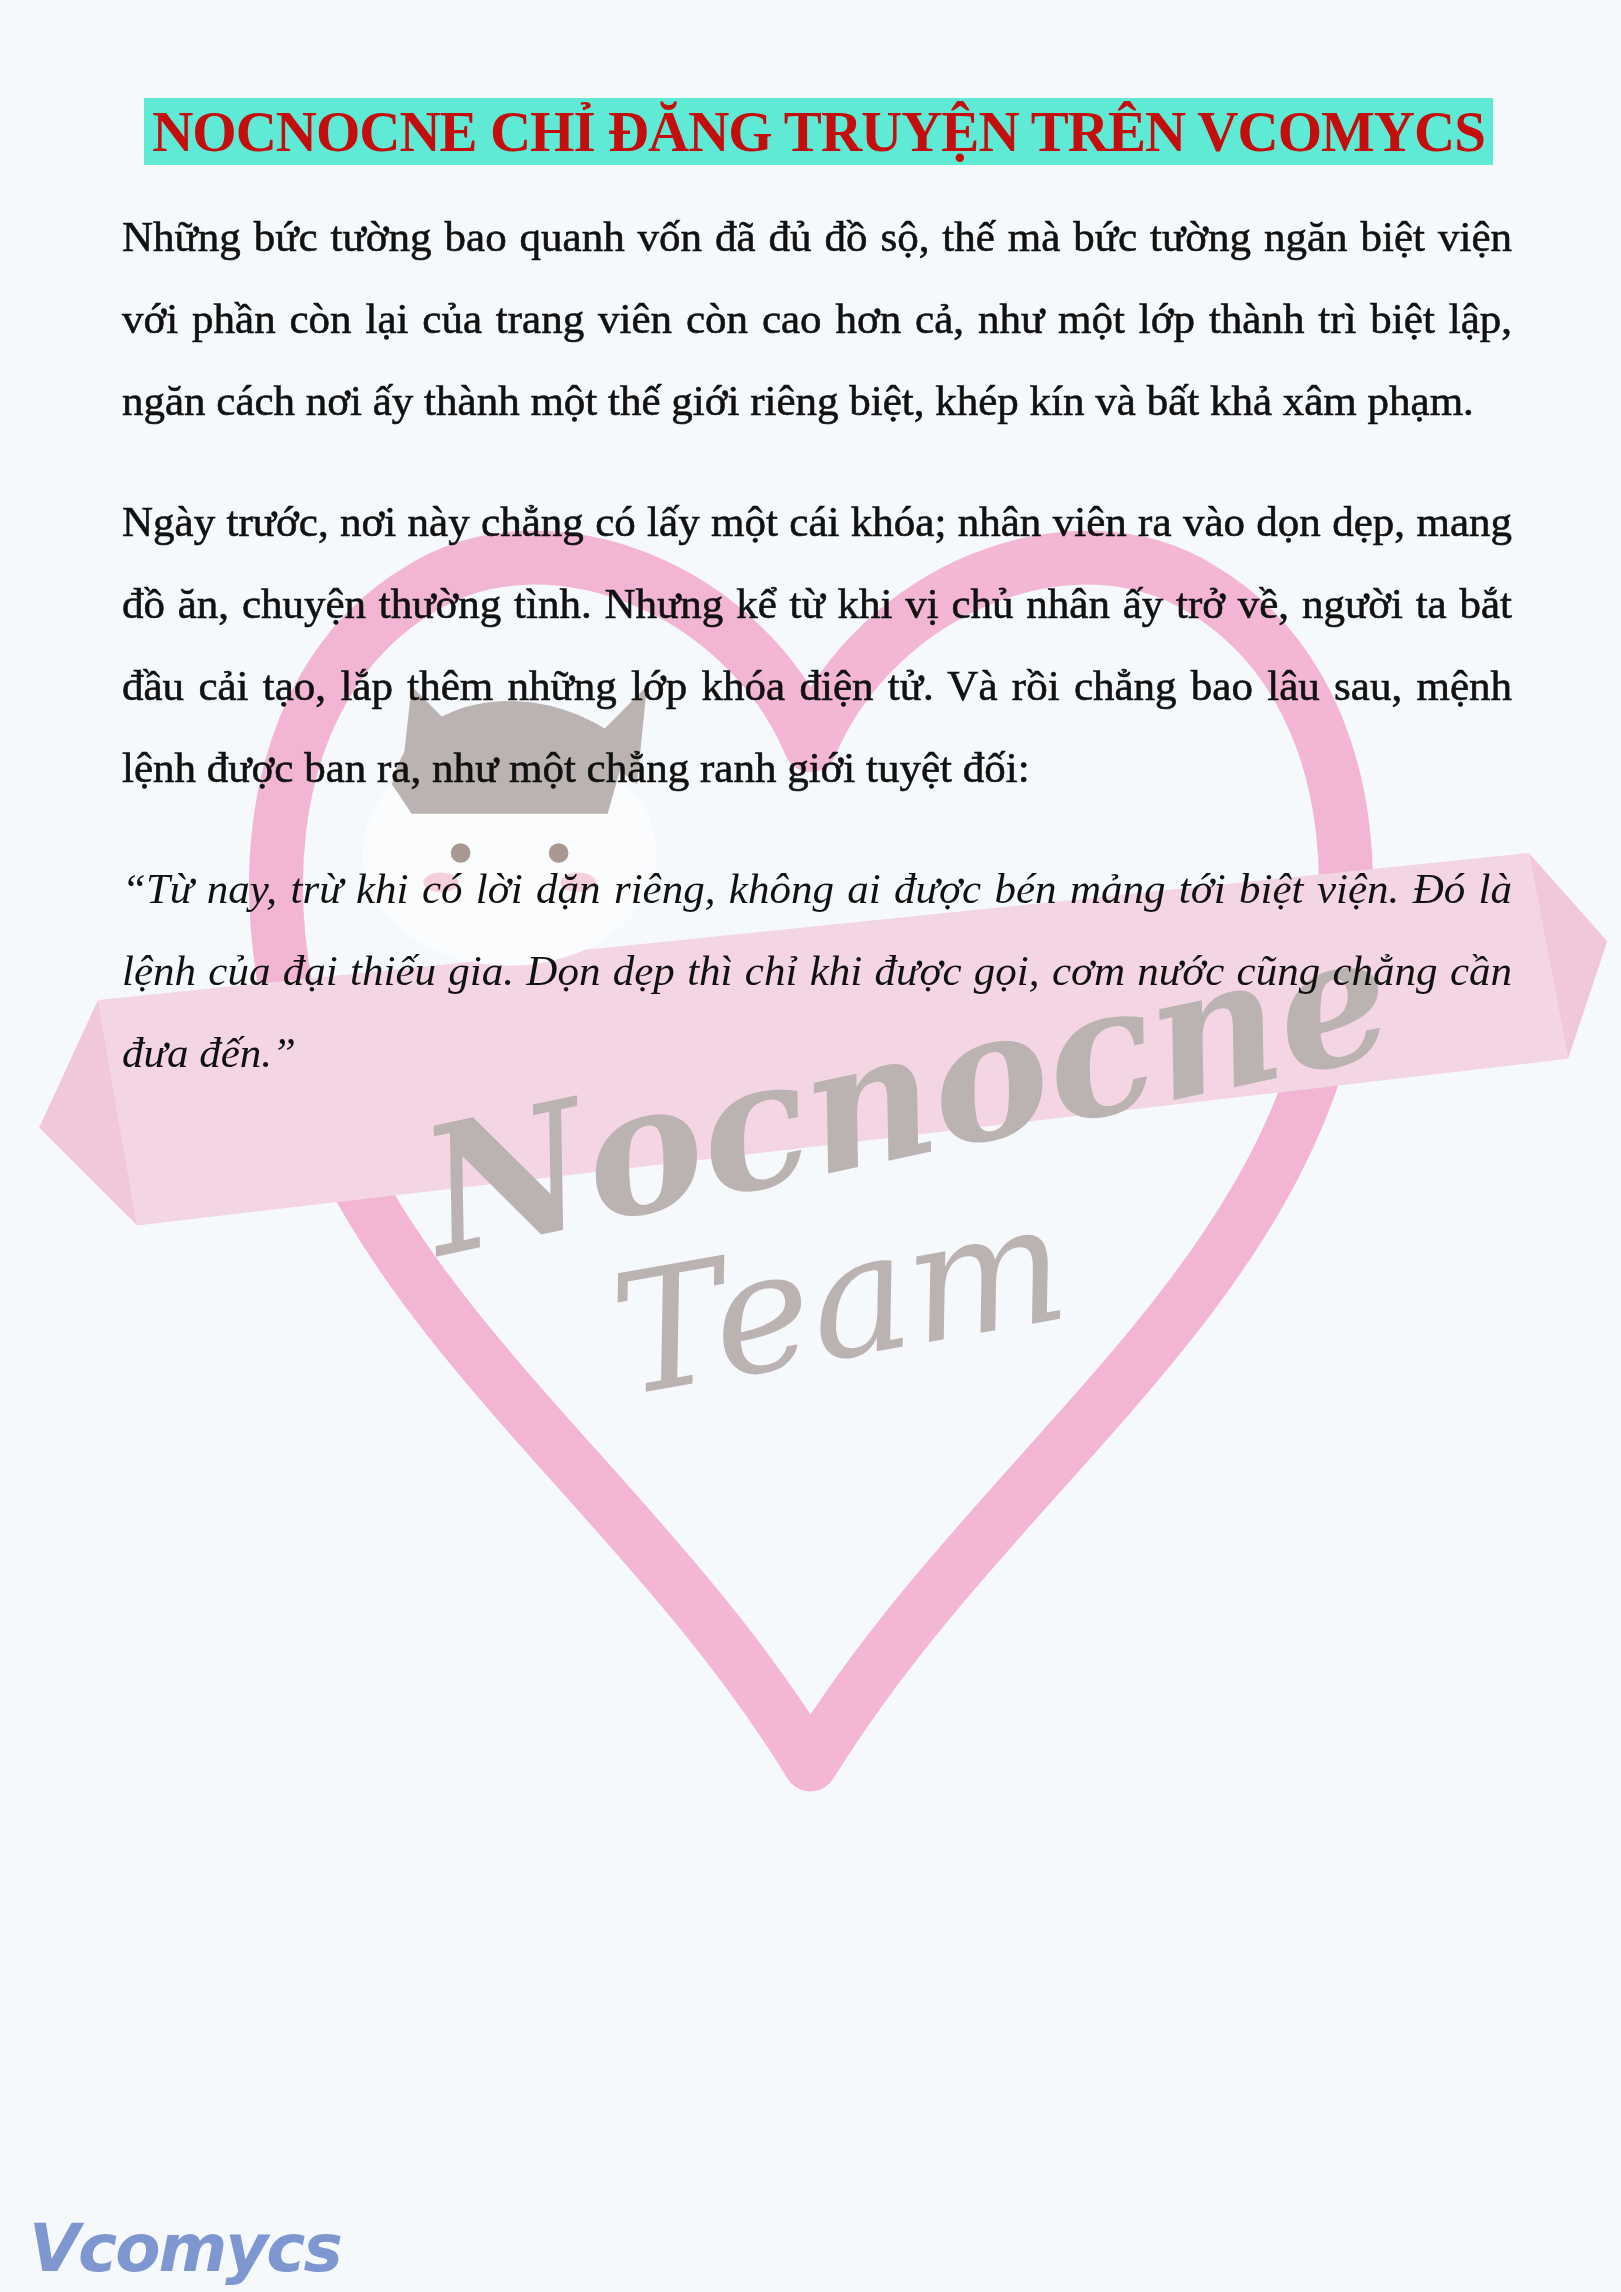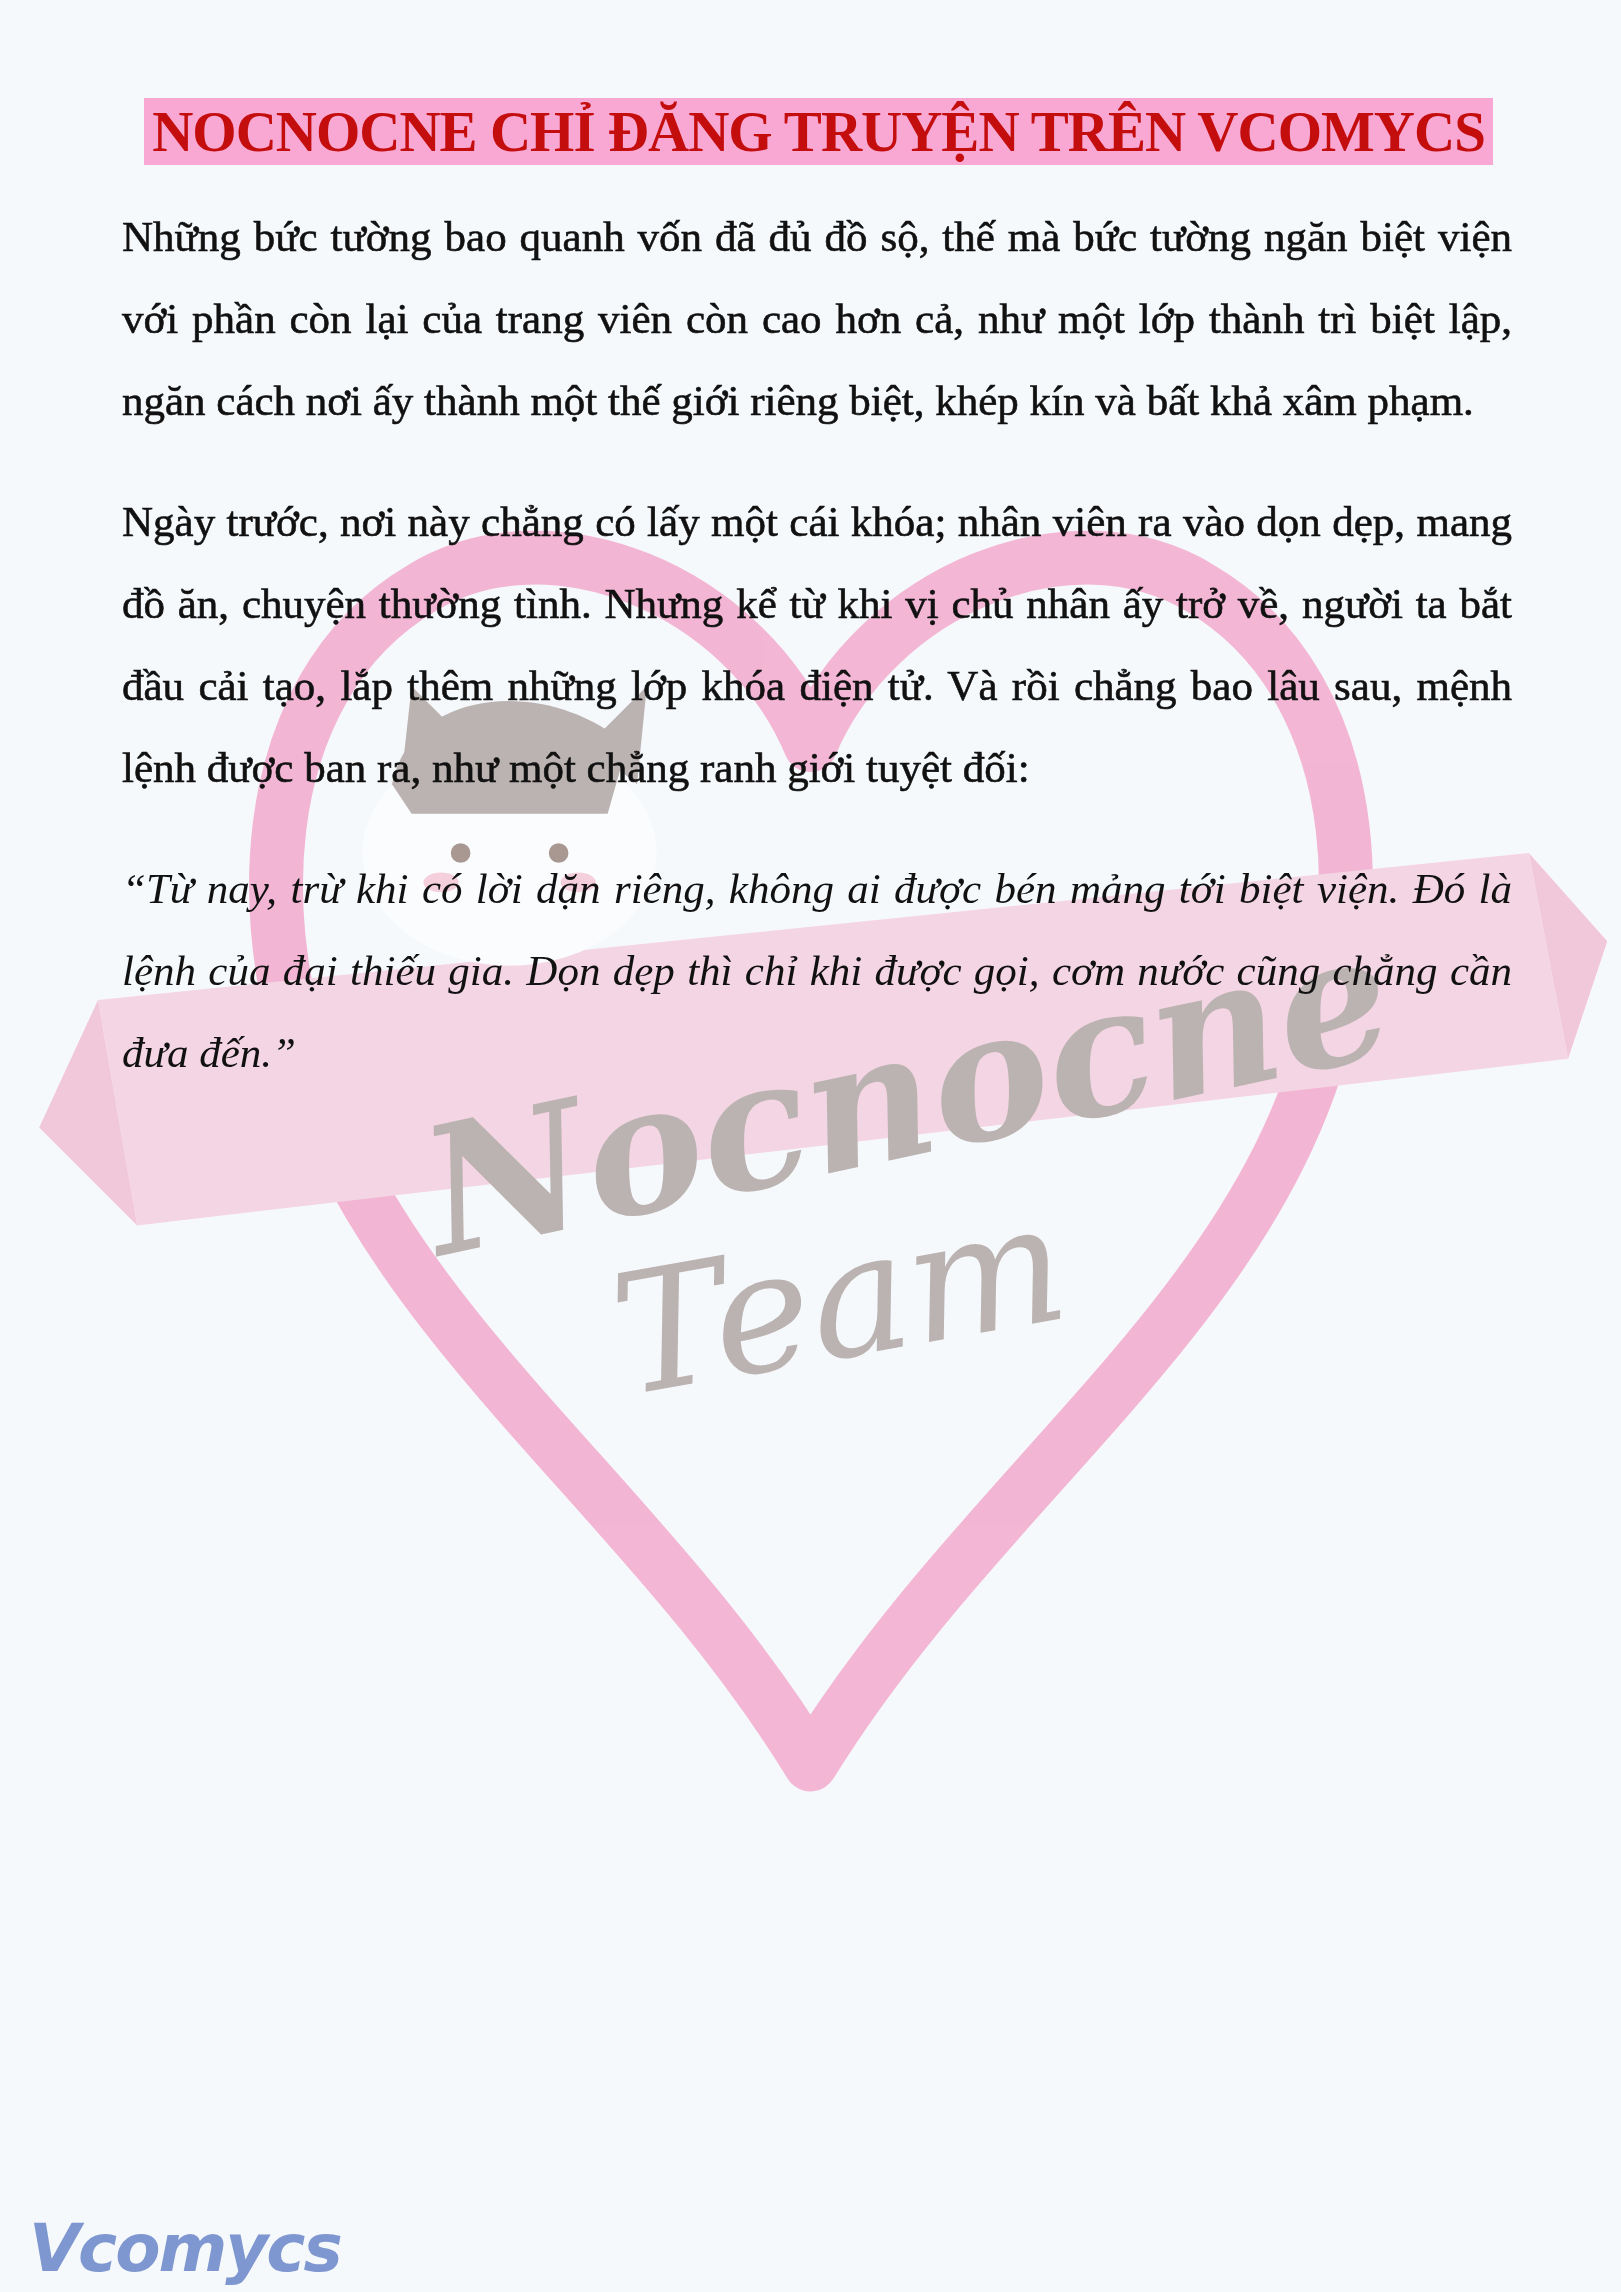--- a/index.html
+++ b/index.html
@@ -5,21 +5,21 @@
   html, body { margin: 0; padding: 0; }
   body {
     width: 1621px; height: 2293px;
     background: #f6f9fc;
     position: relative; overflow: hidden;
     font-family: "Liberation Serif", "DejaVu Serif", serif;
   }
   .watermark { position: absolute; left: 0; top: 0; width: 1621px; height: 2293px; z-index: 0; }
   .page-title {
     position: absolute; left: 144px; top: 98px; width: 1349px; height: 67px;
-    background: #f9a8d4;
+    background: #5eead4;
     color: #c40d0d;
     font-family: "Liberation Serif", serif;
     font-weight: bold;
     font-size: 57px; line-height: 67px;
     text-align: center;
     letter-spacing: -1px;
     z-index: 2;
   }
   .content {
     position: absolute; left: 122px; top: 196px; width: 1390px; z-index: 2;

